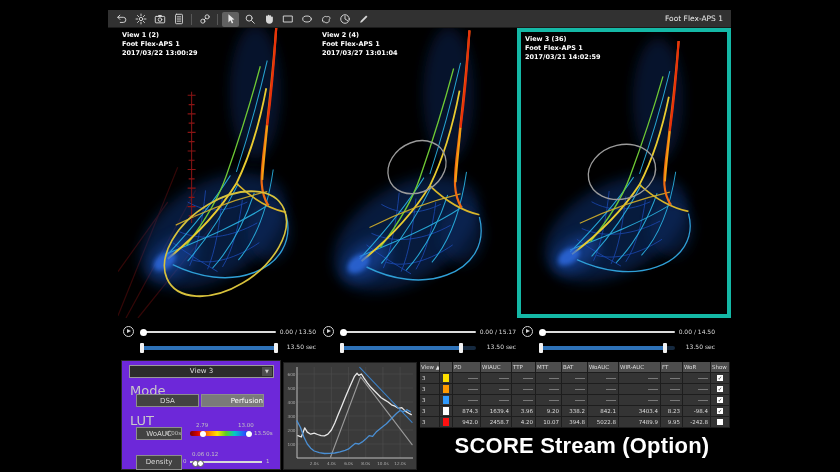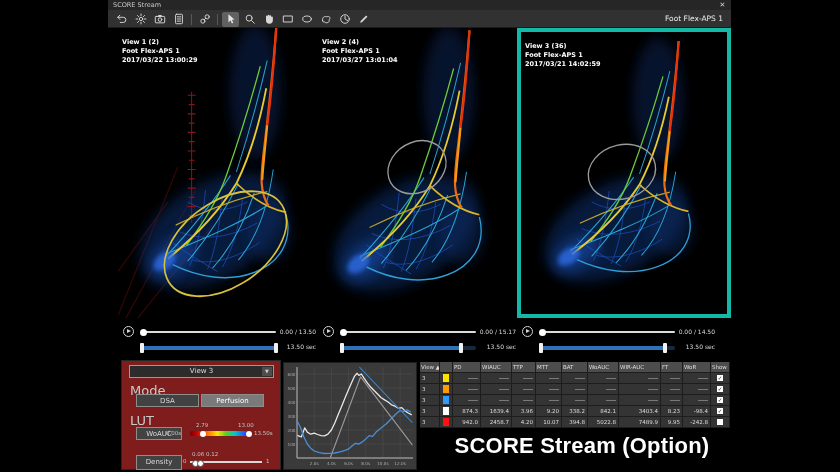--- a/index.html
+++ b/index.html
@@ -18,43 +18,43 @@
   .tbtn{width:17px;height:15px;margin:0 1px;display:flex;align-items:center;justify-content:center;border-radius:2px;}
   .tbtn.sel{background:#616161;}
   .tsep{width:1px;height:11px;background:#585858;margin:0 3px;}
   .patient{position:absolute;right:8px;top:0;height:18px;line-height:18px;font-size:7.5px;color:#ececec;}
 
   
   .viewport{position:absolute;top:28px;height:290px;background:#000;overflow:hidden;}
   #v1{left:10px;width:199px;}
   #v2{left:210px;width:198px;}
   #v3{left:409px;width:214px;border:4px solid #14b8a6;box-sizing:border-box;}
-  .vhead{position:absolute;left:4px;top:3px;color:#ffffff;font-size:6.5px;font-weight:bold;line-height:1.35;z-index:2;white-space:pre;margin-top:7px;}
+  .vhead{position:absolute;left:4px;top:3px;color:#ffffff;font-size:6.5px;font-weight:bold;line-height:1.35;z-index:2;white-space:pre;}
   .vimg{position:absolute;left:0;top:0;width:100%;height:100%;}
 
   
   .pctl{position:absolute;top:318px;height:40px;}
   #p1{left:10px;width:199px;} #p2{left:210px;width:198px;} #p3{left:409px;width:214px;}
   .playbtn{position:absolute;left:5px;top:8px;width:11px;height:11px;border:1px solid #d5d5d5;border-radius:50%;box-sizing:border-box;}
   .playbtn:after{content:"";position:absolute;left:3.2px;top:2.4px;border-left:4px solid #d5d5d5;border-top:2.3px solid transparent;border-bottom:2.3px solid transparent;}
   .ptrack{position:absolute;left:24px;top:13px;width:134px;height:2px;background:#dcdcdc;border-radius:1px;}
   .phandle{position:absolute;width:7px;height:7px;background:#ffffff;border-radius:50%;top:-2.5px;left:-2px;}
   .ptime{position:absolute;left:158px;top:10px;width:40px;font-size:6px;color:#dddddd;text-align:right;}
   .rtrack{position:absolute;left:24px;top:28px;width:134px;height:4px;background:#15293f;border-radius:2px;}
   .rfill{position:absolute;height:4px;background:#2e72b8;border-radius:2px;left:0;top:0;}
   .rhandle{position:absolute;width:4px;height:10px;background:#f2f2f2;top:-3px;border-radius:1px;}
   .rtime{position:absolute;left:158px;top:25px;width:40px;font-size:6px;color:#dddddd;text-align:right;}
 
   
-  .lpanel{position:absolute;left:13px;top:360px;width:160px;height:110px;background:#7f1d1d;border:1px solid #272727;box-sizing:border-box;padding-left:44px;}
+  .lpanel{position:absolute;left:13px;top:360px;width:160px;height:110px;background:#6d28d9;border:1px solid #272727;box-sizing:border-box;padding-left:44px;}
   .select{position:absolute;left:7px;top:4px;width:145px;height:13px;background:#2c2c2c;border:1px solid #9a9a9a;color:#dddddd;font-size:7px;text-align:center;line-height:11px;box-sizing:border-box;}
   .selarrow{position:absolute;right:1px;top:1px;width:10px;height:9px;background:#4d4d4d;font-size:5px;color:#cccccc;text-align:center;line-height:9px;}
   .lbl{position:absolute;color:#c9c9c9;font-size:13px;}
   .pbtn{position:absolute;background:#424242;border:1px solid #8d8d8d;color:#d9d9d9;font-size:7px;text-align:center;box-sizing:border-box;}
-  .pbtn.on{background:#7a7a7a;color:#ffffff;}
+  .pbtn.on{background:#7a7a7a;color:#ffffff;text-align:right;}
   .minor{position:absolute;font-size:5.5px;color:#c3c3c3;}
   .lutgrad{position:absolute;left:68px;top:70px;width:62px;height:5px;border-radius:2px;
     background:linear-gradient(to right,#7a0000 0%,#d40000 12%,#ff7300 28%,#ffe400 44%,#5ecc22 58%,#00c8c8 72%,#2a52ff 88%,#0000a0 100%);}
   .dot{position:absolute;width:6px;height:6px;background:#ffffff;border-radius:50%;top:-0.5px;}
   .denstrack{position:absolute;left:68px;top:100px;width:72px;height:2px;background:#d8d8d8;}
   .ddot{position:absolute;width:5px;height:5px;background:#ffffff;border-radius:50%;top:-1.5px;border:0.5px solid #555;}
 
   
   .chart{position:absolute;left:175px;top:362px;width:134px;height:108px;background:#3a3a3a;border:1px solid #1e1e1e;box-sizing:border-box;}
 
@@ -70,24 +70,20 @@
   
   .caption{position:absolute;left:319px;top:430px;width:310px;height:32px;color:#ffffff;
     font-size:22px;font-weight:bold;text-align:center;line-height:32px;font-family:"Liberation Sans",sans-serif;letter-spacing:0.2px;}
 </style>
 </head>
 <body>
 
 <div class="stage">
   <div class="window">
 
-    <div class="titlebar">
-      <span class="title">SCORE Stream</span>
-      <span class="close">✕</span>
-    </div>
 
     <div class="toolbar">
       <div class="tools">
           <div class="tbtn">
             <svg width="12" height="12" viewBox="0 0 14 14" stroke="#d8d8d8" stroke-width="1.1" fill="none" stroke-linecap="round" stroke-linejoin="round">
               <path d="M4.5 2.5 L2 5 L4.5 7.5" fill="none"></path>
               <path d="M2.2 5 H8.5 a3 3 0 0 1 0 6 H5" fill="none"></path>
             </svg>
           </div>
           <div class="tbtn">

